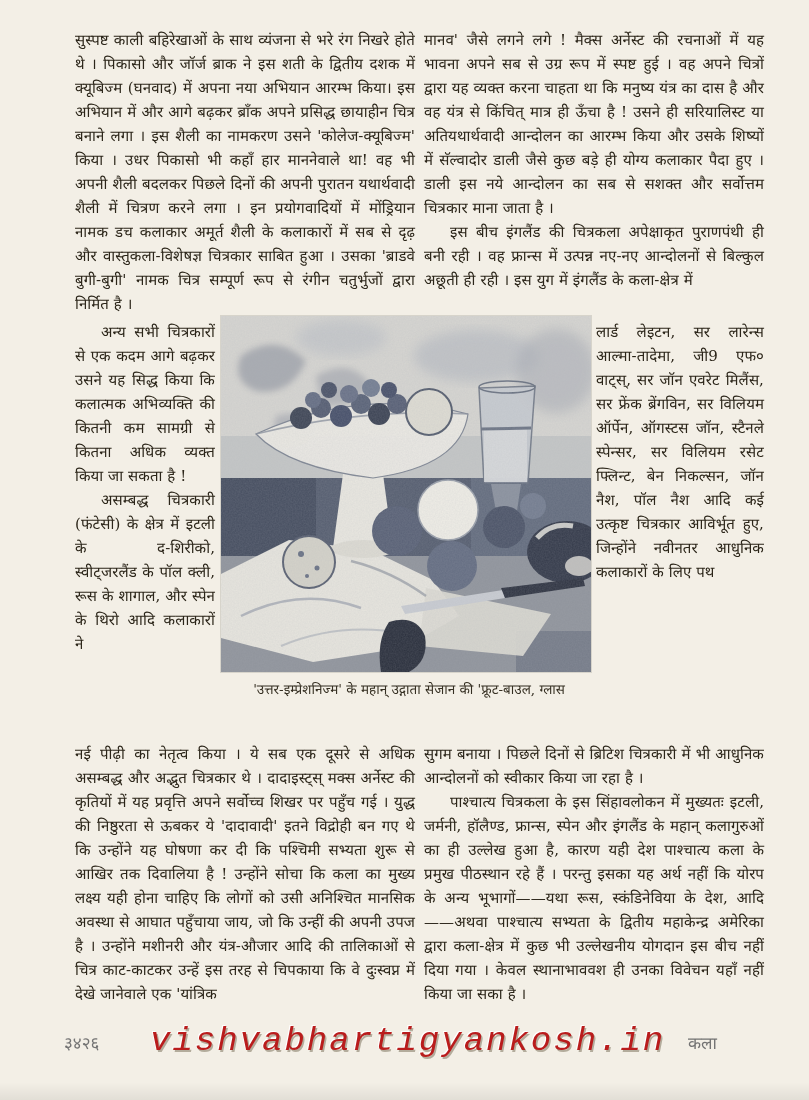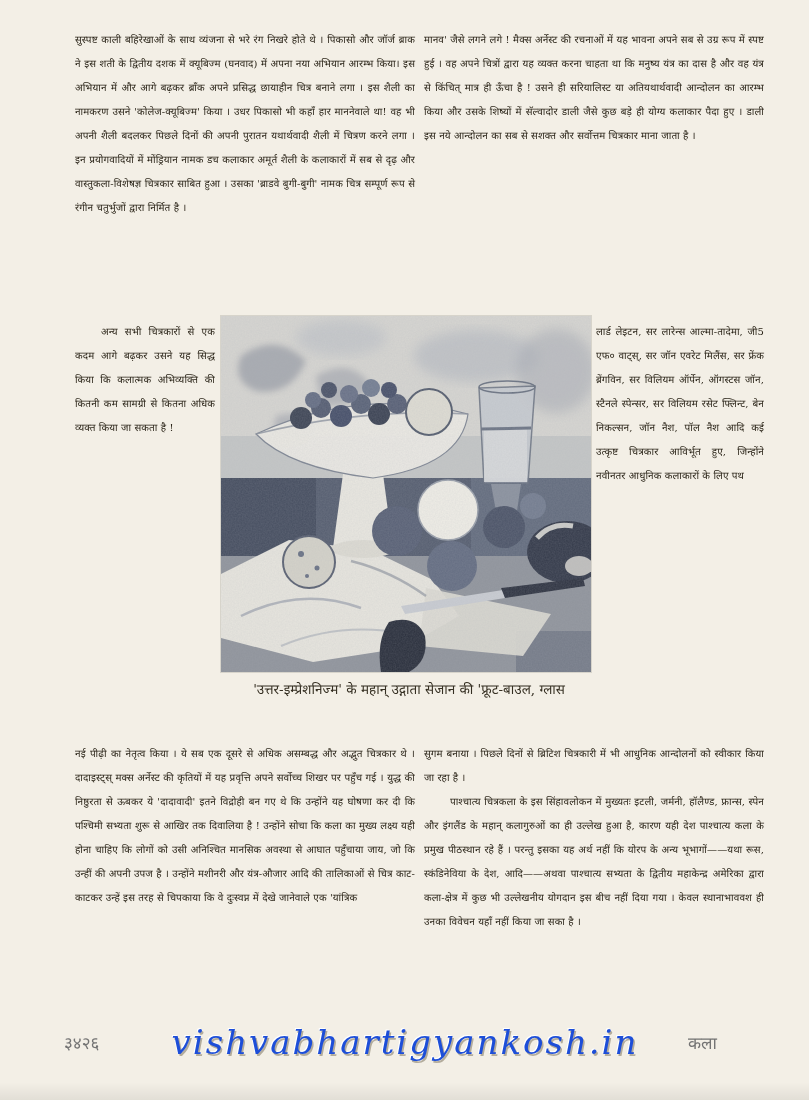--- a/index.html
+++ b/index.html
@@ -17,21 +17,21 @@
     content: "";
     position: absolute;
     left: 0; right: 0; bottom: 0;
     height: 18px;
     background: linear-gradient(to bottom, rgba(0,0,0,0), rgba(0,0,0,0.07));
     pointer-events: none;
   }
   .block {
     position: absolute;
     text-align: justify;
-    font-size: 10px;
+    font-size: 15px;
     line-height: 24px;
     letter-spacing: 0.1px;
   }
   .block p { margin: 0; }
   .block p.indent { text-indent: 26px; }
   .narrow { text-align: justify; }
   .figure-wrap {
     position: absolute;
     left: 221px; top: 316px;
     width: 370px; height: 356px;
@@ -60,44 +60,47 @@
     color: #737373;
   }
   .watermark {
     position: absolute;
     left: 150px; top: 1022px;
     width: 510px;
     text-align: center;
     font-style: italic;
     font-size: 34px;
     letter-spacing: 2px;
-    color: #1d4ed8;
+    color: #b91c1c;
     text-shadow: 1.5px 1.5px 0 #b3ac9c, -1px -1px 0 #ffffff;
     user-select: none;
+    font-family: Liberation Mono, monospace;
   }
 </style>
 </head>
 <body>
 
 <div class="page">
 
   <div class="block" style="left:75px; top:28px; width:340px;">
     <p>सुस्पष्ट काली बहिरेखाओं के साथ व्यंजना से भरे रंग निखरे होते थे । पिकासो और जॉर्ज ब्राक ने इस शती के द्वितीय दशक में क्यूबिज्म (घनवाद) में अपना नया अभियान आरम्भ किया। इस अभियान में और आगे बढ़कर ब्राँक अपने प्रसिद्ध छायाहीन चित्र बनाने लगा । इस शैली का नामकरण उसने 'कोलेज-क्यूबिज्म' किया । उधर पिकासो भी कहाँ हार माननेवाले था! वह भी अपनी शैली बदलकर पिछले दिनों की अपनी पुरातन यथार्थवादी शैली में चित्रण करने लगा । इन प्रयोगवादियों में मोंड्रियान नामक डच कलाकार अमूर्त शैली के कलाकारों में सब से दृढ़ और वास्तुकला-विशेषज्ञ चित्रकार साबित हुआ । उसका 'ब्राडवे बुगी-बुगी' नामक चित्र सम्पूर्ण रूप से रंगीन चतुर्भुजों द्वारा निर्मित है ।</p>
   </div>
 
   <div class="block" style="left:424px; top:28px; width:340px;">
     <p>मानव' जैसे लगने लगे ! मैक्स अर्नेस्ट की रचनाओं में यह भावना अपने सब से उग्र रूप में स्पष्ट हुई । वह अपने चित्रों द्वारा यह व्यक्त करना चाहता था कि मनुष्य यंत्र का दास है और वह यंत्र से किंचित् मात्र ही ऊँचा है ! उसने ही सरियालिस्ट या अतियथार्थवादी आन्दोलन का आरम्भ किया और उसके शिष्यों में सॅल्वादोर डाली जैसे कुछ बड़े ही योग्य कलाकार पैदा हुए । डाली इस नये आन्दोलन का सब से सशक्त और सर्वोत्तम चित्रकार माना जाता है ।</p>
+    <p class="indent">इस बीच इंगलैंड की चित्रकला अपेक्षाकृत पुराणपंथी ही बनी रही । वह फ्रान्स में उत्पन्न नए-नए आन्दोलनों से बिल्कुल अछूती ही रही । इस युग में इंगलैंड के कला-क्षेत्र में</p>
   </div>
 
   <div class="block narrow" style="left:75px; top:320px; width:140px;">
     <p class="indent">अन्य सभी चित्रकारों से एक कदम आगे बढ़कर उसने यह सिद्ध किया कि कलात्मक अभिव्यक्ति की कितनी कम सामग्री से कितना अधिक व्यक्त किया जा सकता है !</p>
+    <p class="indent">असम्बद्ध चित्रकारी (फंटेसी) के क्षेत्र में इटली के द-शिरीको, स्वीट्‌जरलैंड के पॉल क्ली, रूस के शागाल, और स्पेन के थिरो आदि कलाकारों ने</p>
   </div>
 
   <div class="block narrow" style="left:596px; top:320px; width:168px;">
-    <p>लार्ड लेइटन, सर लारेन्स आल्मा-तादेमा, जी5 एफ० वाट्स्, सर जॉन एवरेट मिलैंस, सर फ्रेंक ब्रेंगविन, सर विलियम ऑर्पेन, ऑगस्टस जॉन, स्टैनले स्पेन्सर, सर विलियम रसेट फ्लिन्ट, बेन निकल्सन, जॉन नैश, पॉल नैश आदि कई उत्कृष्ट चित्रकार आविर्भूत हुए, जिन्होंने नवीनतर आधुनिक कलाकारों के लिए पथ</p>
+    <p>लार्ड लेइटन, सर लारेन्स आल्मा-तादेमा, जी9 एफ० वाट्स्, सर जॉन एवरेट मिलैंस, सर फ्रेंक ब्रेंगविन, सर विलियम ऑर्पेन, ऑगस्टस जॉन, स्टैनले स्पेन्सर, सर विलियम रसेट फ्लिन्ट, बेन निकल्सन, जॉन नैश, पॉल नैश आदि कई उत्कृष्ट चित्रकार आविर्भूत हुए, जिन्होंने नवीनतर आधुनिक कलाकारों के लिए पथ</p>
   </div>
 
   <div class="figure-wrap">
     <svg width="370" height="356" viewBox="0 0 370 356">
       <defs>
         <filter id="soft">
             <feGaussianBlur stdDeviation="6"></feGaussianBlur>
           </filter>
         <filter id="soft2">
             <feGaussianBlur stdDeviation="3"></feGaussianBlur>

